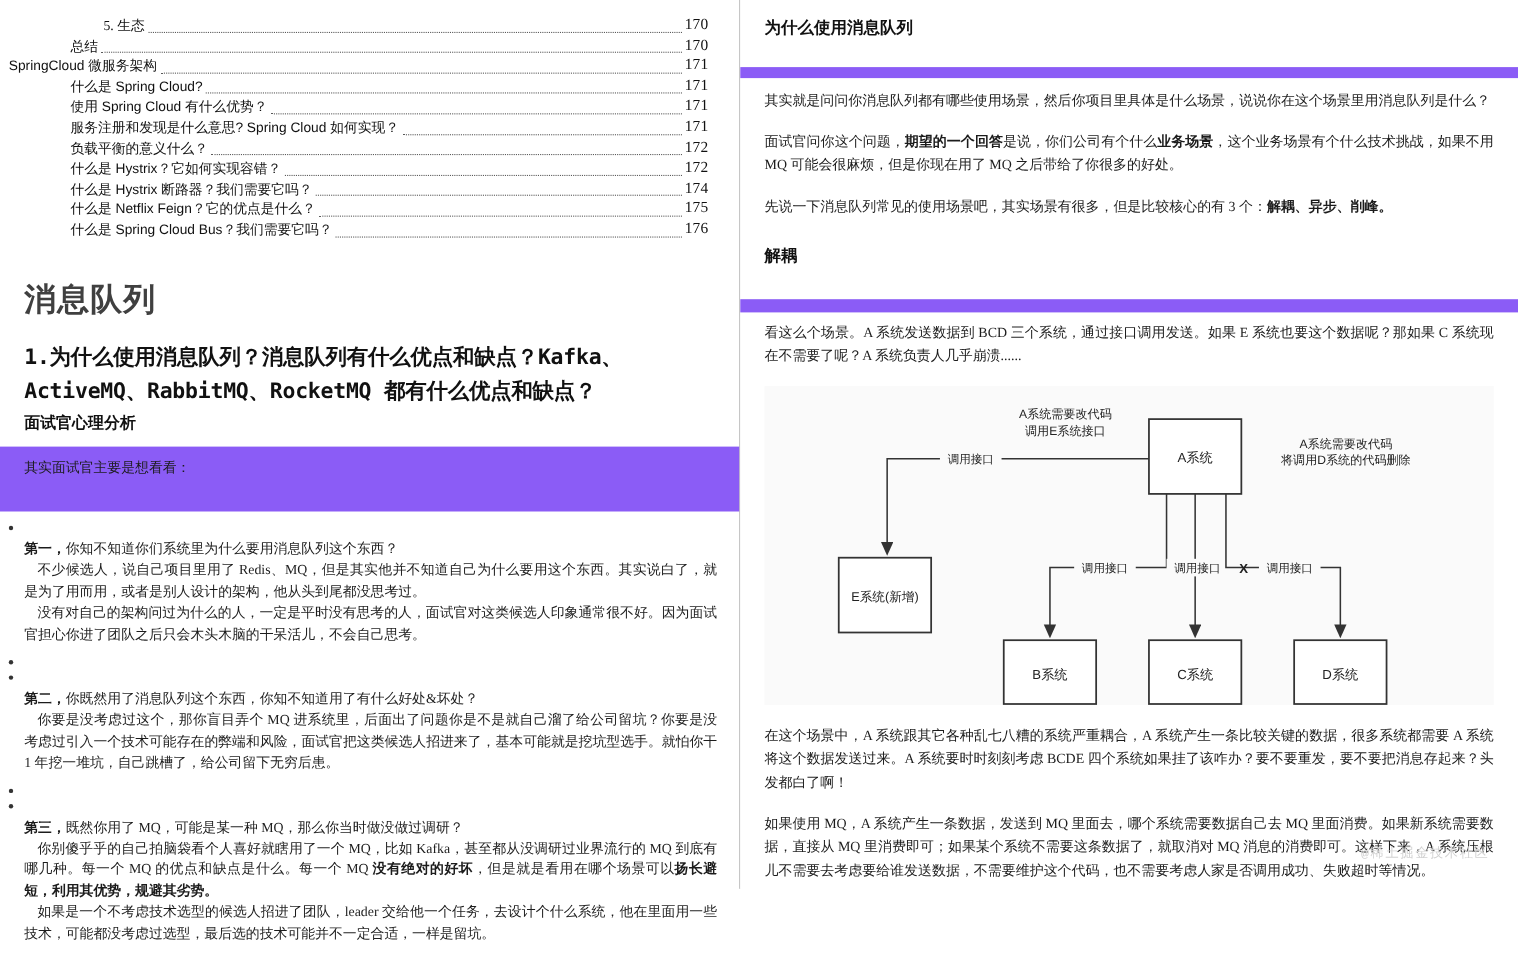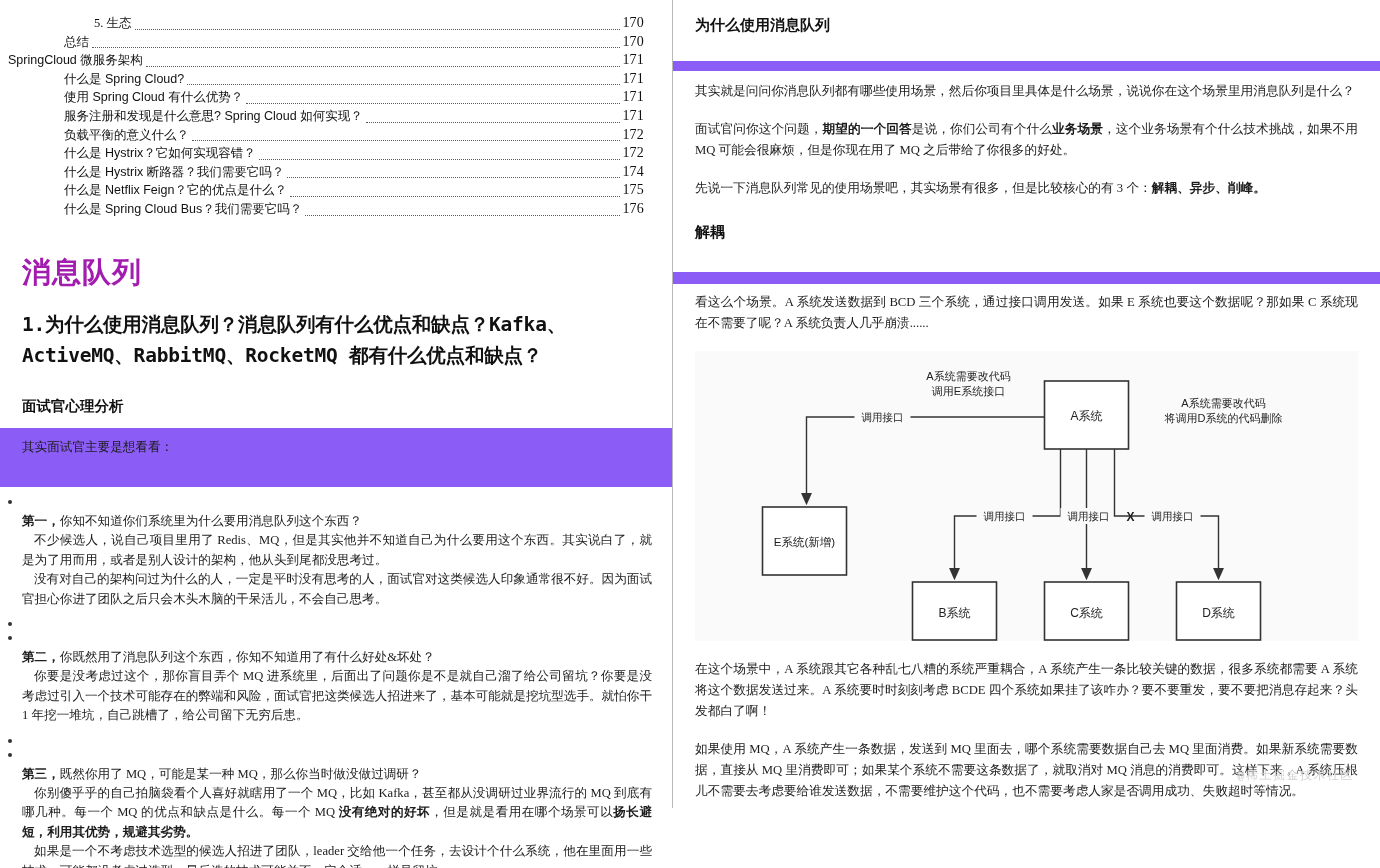--- a/index.html
+++ b/index.html
@@ -33,29 +33,29 @@
     min-width:12px;height:1px;
   }
   .toc-page{flex:0 0 auto;font-size:14px;letter-spacing:.2px;}
   .lvl-0{padding-left:0px;}
   .lvl-1{padding-left:56px;}
   .lvl-2{padding-left:86px;}
   .toc-row.sans .toc-label{font-family:"Liberation Sans","DejaVu Sans",sans-serif;}
 
   
   .h-chapter{
-    color:#a21caf;
+    color:#404040;
     font-size:29px;font-weight:bold;
     font-family:"Liberation Serif","DejaVu Serif",serif;
     margin:34px 0 16px 22px;letter-spacing:1px;
   }
   .h-question{
     font-family:"DejaVu Sans Mono","Liberation Mono",monospace;
     font-size:19.5px;line-height:31px;font-weight:bold;
-    margin:0 20px 26px 22px;color:#111;letter-spacing:-0.2px;
+    margin:0 20px 4px 22px;color:#111;letter-spacing:-0.2px;
   }
   .h-sub{
     font-family:"Liberation Sans","DejaVu Sans",sans-serif;
     font-weight:bold;font-size:14.5px;
     margin:0 0 12px 22px;color:#111;
   }
 
   
   .band{background:#8b5cf6;}
   .body-wrap{margin:0 20px 0 22px;}

